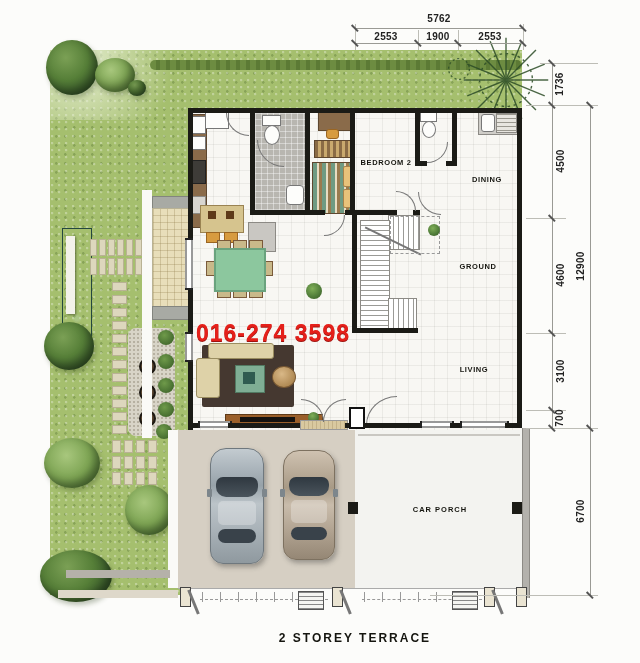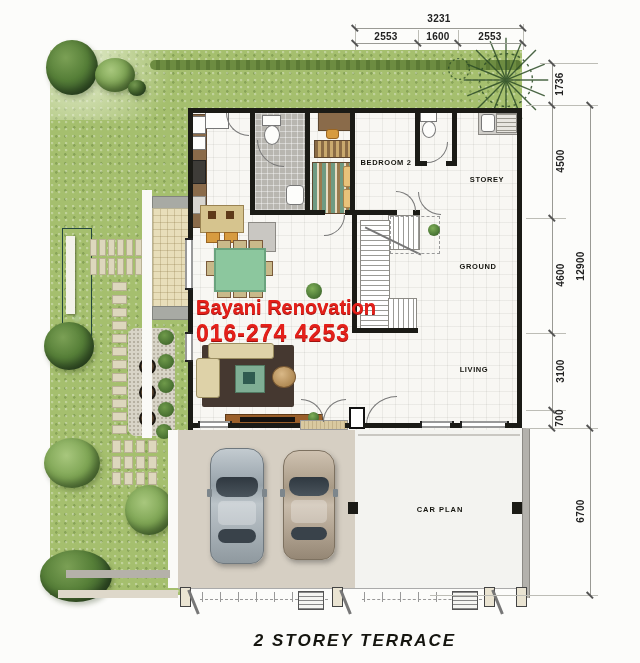--- a/index.html
+++ b/index.html
@@ -97,21 +97,21 @@
   .xl{background:#bdbdb6;}
   .tick{width:9px;height:1.5px;background:#555;transform:translate(-50%,-50%) rotate(45deg);}
   .dim{font-weight:bold;font-size:10px;color:#222;text-align:center;letter-spacing:.3px;white-space:nowrap;line-height:12px;}
   .dvl{transform:rotate(-90deg);}
   .room{font-weight:bold;font-size:7.5px;color:#15150f;letter-spacing:.6px;text-align:center;white-space:nowrap;}
   .wm{font-weight:bold;color:#e5201a;text-shadow:0 1px 0 #9e120e;white-space:nowrap;}
   .wm1{font-size:20px;}
   .wm2{font-size:23px;letter-spacing:1px;}
   .cap{color:#15150f;text-align:center;white-space:nowrap;font-weight:bold;}
   .cap1{font-size:10.5px;letter-spacing:2.2px;}
-  .cap2{font-size:17px;letter-spacing:2px;font-style:italic;}
+  .cap2{font-size:12px;letter-spacing:2px;}
 </style>
 </head>
 <body>
 
 <div id="canvas">
 
   <div class="abs grass" style="left:50px;top:50px;width:472px;height:58px;"></div>
   <div class="abs grass" style="left:50px;top:50px;width:138px;height:545px;"></div>
   <div class="abs grass-light" style="left:50px;top:50px;width:150px;height:70px;"></div>
   <div class="abs hedge" style="left:150px;top:60px;width:372px;height:10px;"></div>
@@ -352,40 +352,40 @@
   </div>
   <div class="abs car tan" style="left:283px;top:450px;width:50px;height:108px;">
     <div class="abs mirror" style="left:-4px;top:38px;width:5px;height:8px;"></div>
     <div class="abs mirror" style="left:49px;top:38px;width:5px;height:8px;"></div>
     <div class="abs ws" style="left:5px;top:26px;width:40px;height:19px;"></div>
     <div class="abs roof" style="left:7px;top:49px;width:36px;height:23px;"></div>
     <div class="abs rw" style="left:7px;top:76px;width:36px;height:13px;"></div>
   </div>
 
   <div class="abs room" style="left:346px;top:158px;width:80px;">BEDROOM 2</div>
-  <div class="abs room" style="left:447px;top:175px;width:80px;">STOREY</div>
+  <div class="abs room" style="left:447px;top:175px;width:80px;">DINING</div>
   <div class="abs room" style="left:438px;top:262px;width:80px;">GROUND</div>
   <div class="abs room" style="left:434px;top:365px;width:80px;text-align:center;">LIVING</div>
-  <div class="abs room" style="left:400px;top:505px;width:80px;letter-spacing:1px;">CAR PLAN</div>
+  <div class="abs room" style="left:400px;top:505px;width:80px;letter-spacing:1px;">CAR PORCH</div>
 
   <div class="abs xl" style="left:355px;top:24px;width:1px;height:26px;"></div>
   <div class="abs xl" style="left:418px;top:30px;width:1px;height:20px;"></div>
   <div class="abs xl" style="left:458px;top:30px;width:1px;height:20px;"></div>
   <div class="abs xl" style="left:523px;top:24px;width:1px;height:26px;"></div>
   <div class="abs dl" style="left:355px;top:28px;width:168px;height:1px;"></div>
   <div class="abs tick" style="left:355px;top:28px;"></div>
   <div class="abs tick" style="left:523px;top:28px;"></div>
-  <div class="abs dim" style="left:405px;top:13px;width:68px;">3231</div>
+  <div class="abs dim" style="left:405px;top:13px;width:68px;">5762</div>
   <div class="abs dl" style="left:355px;top:43px;width:168px;height:1px;"></div>
   <div class="abs tick" style="left:355px;top:43px;"></div>
   <div class="abs tick" style="left:418px;top:43px;"></div>
   <div class="abs tick" style="left:458px;top:43px;"></div>
   <div class="abs tick" style="left:523px;top:43px;"></div>
   <div class="abs dim" style="left:358px;top:31px;width:56px;">2553</div>
-  <div class="abs dim" style="left:410px;top:31px;width:56px;">1600</div>
+  <div class="abs dim" style="left:410px;top:31px;width:56px;">1900</div>
   <div class="abs dim" style="left:462px;top:31px;width:56px;">2553</div>
 
   <div class="abs xl" style="left:540px;top:63px;width:58px;height:1px;"></div>
   <div class="abs xl" style="left:526px;top:105px;width:72px;height:1px;"></div>
   <div class="abs xl" style="left:526px;top:218px;width:40px;height:1px;"></div>
   <div class="abs xl" style="left:526px;top:333px;width:40px;height:1px;"></div>
   <div class="abs xl" style="left:526px;top:410px;width:40px;height:1px;"></div>
   <div class="abs xl" style="left:526px;top:428px;width:72px;height:1px;"></div>
   <div class="abs xl" style="left:430px;top:595px;width:168px;height:1px;"></div>
   <div class="abs dl" style="left:552px;top:63px;width:1px;height:365px;"></div>
@@ -400,18 +400,17 @@
   <div class="abs tick" style="left:590px;top:428px;"></div>
   <div class="abs tick" style="left:590px;top:595px;"></div>
   <div class="abs dim dvl" style="left:539px;top:78px;width:42px;">1736</div>
   <div class="abs dim dvl" style="left:504px;top:155px;width:113px;">4500</div>
   <div class="abs dim dvl" style="left:503px;top:269px;width:115px;">4600</div>
   <div class="abs dim dvl" style="left:522px;top:365px;width:77px;">3100</div>
   <div class="abs dim dvl" style="left:545px;top:412px;width:30px;">700</div>
   <div class="abs dim dvl" style="left:419px;top:260px;width:323px;">12900</div>
   <div class="abs dim dvl" style="left:497px;top:505px;width:167px;">6700</div>
 
-  <div class="abs wm wm1" style="left:196px;top:296px;">Bayani Renovation</div>
-  <div class="abs wm wm2" style="left:196px;top:320px;">016-274 4253</div>
+  <div class="abs wm wm2" style="left:196px;top:320px;">016-274 3598</div>
 
   <div class="abs cap cap2" style="left:225px;top:631px;width:260px;">2 STOREY TERRACE</div>
 
 </div>
 
 </body></html>

